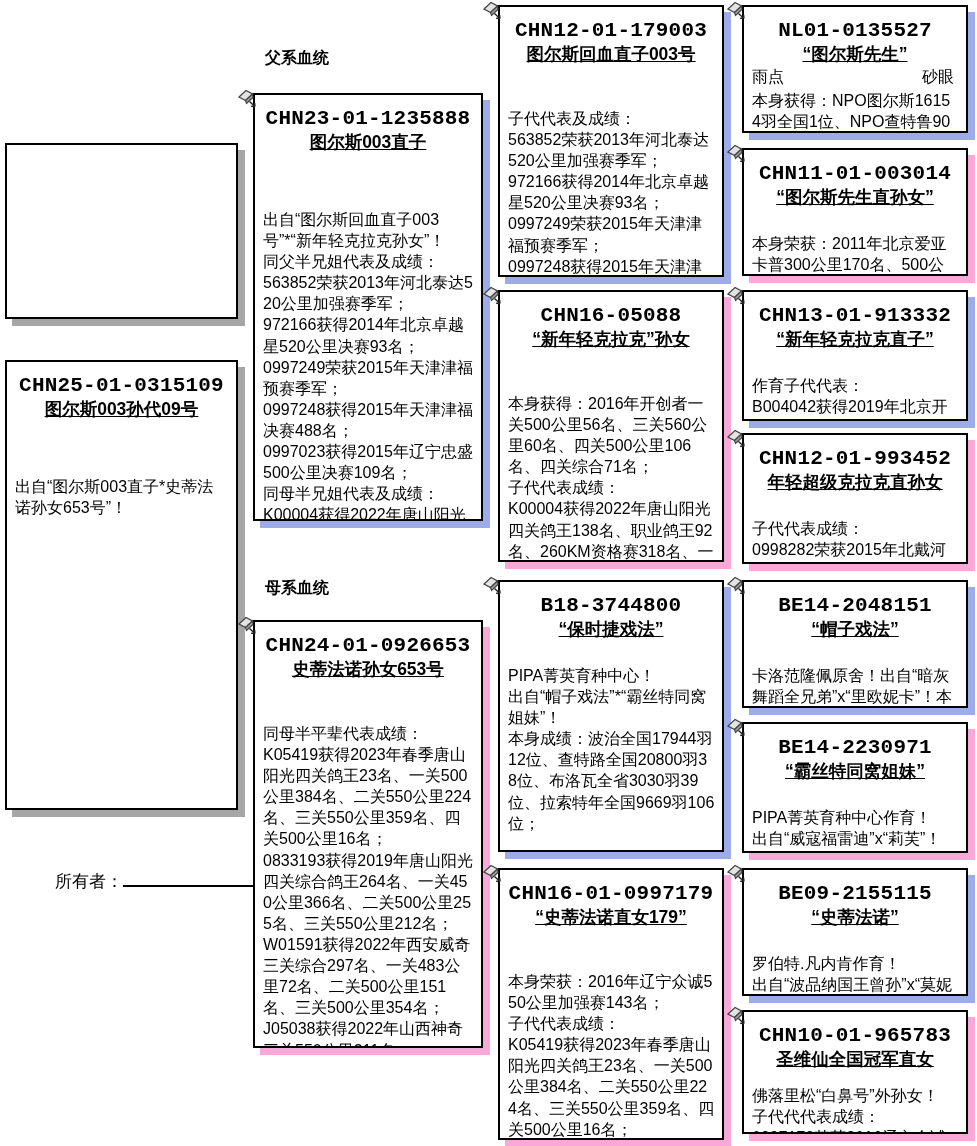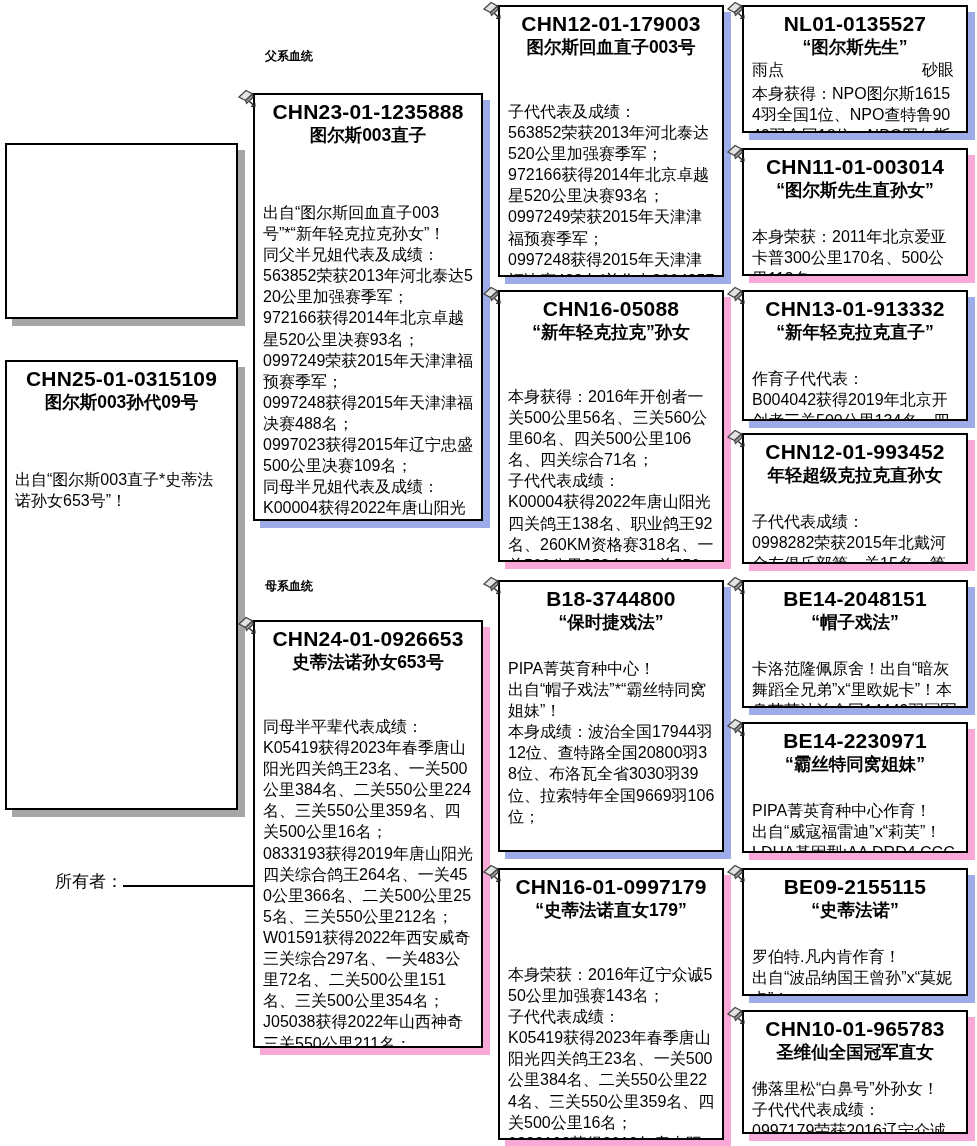--- a/index.html
+++ b/index.html
@@ -9,40 +9,40 @@
   }
   .pbox{
     position:absolute;background:#ffffff;border:2px solid #000;box-sizing:border-box;
     overflow:hidden;
   }
   .pbox.blue{box-shadow:7px 7px 0 0 #9dace8;}
   .pbox.pink{box-shadow:7px 7px 0 0 #f8a9d8;}
   .pbox.gray{box-shadow:7px 7px 0 0 #a6a6a6;}
   .ring{
     text-align:center;font-weight:bold;font-size:21px;letter-spacing:.2px;
-    padding-top:5px;line-height:1.15;
+    padding-top:12px;line-height:1.15;font-family:Liberation Mono, monospace;
   }
   .pname{
-    text-align:center;font-weight:bold;font-size:17.5px;line-height:1.3;
+    text-align:center;font-weight:bold;font-size:17.5px;line-height:1.3;text-decoration:underline;
   }
   .body{
     font-size:16px;line-height:1.32;padding:0 7px 0 8px;white-space:pre-wrap;
     word-break:break-all;
   }
   .eyeline{
     display:flex;justify-content:space-between;font-size:16px;
     padding:1px 12px 0 8px;
   }
   .gap-xs{margin-top:2px;}
   .gap-sm{margin-top:14px;}
   .gap-md{margin-top:24px;}
   .gap-lg{margin-top:42px;}
   .gap-xl{margin-top:55px;}
   .bloodline-label{
-    position:absolute;font-weight:bold;font-size:12px;
+    position:absolute;font-weight:bold;font-size:16px;
   }
   .owner{
     position:absolute;font-size:17px;
   }
   .owner-line{
     display:inline-block;width:138px;border-bottom:2px solid #000;height:14px;
     vertical-align:baseline;
   }
   .pin{
     position:absolute;width:22px;height:22px;z-index:3;

